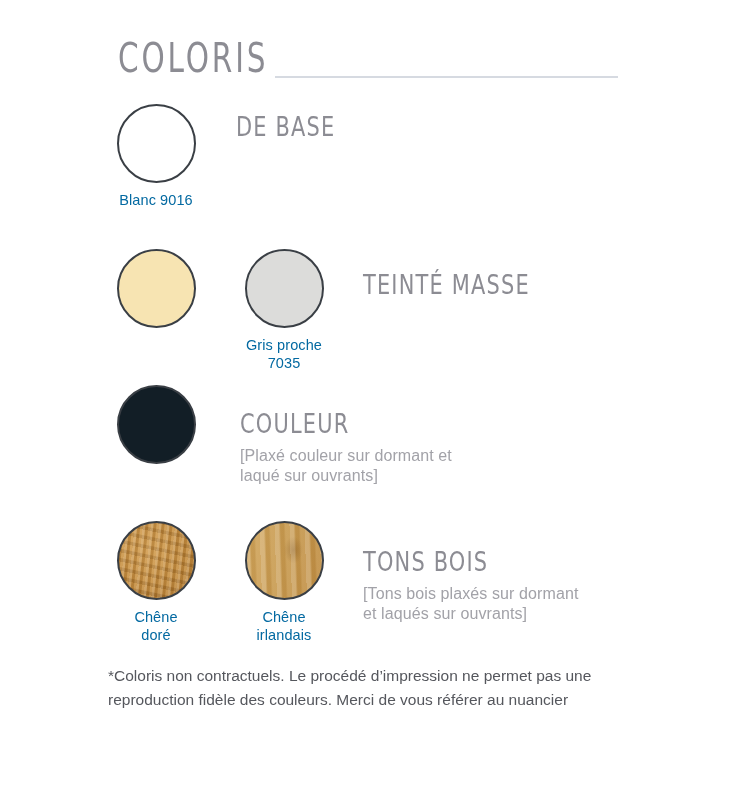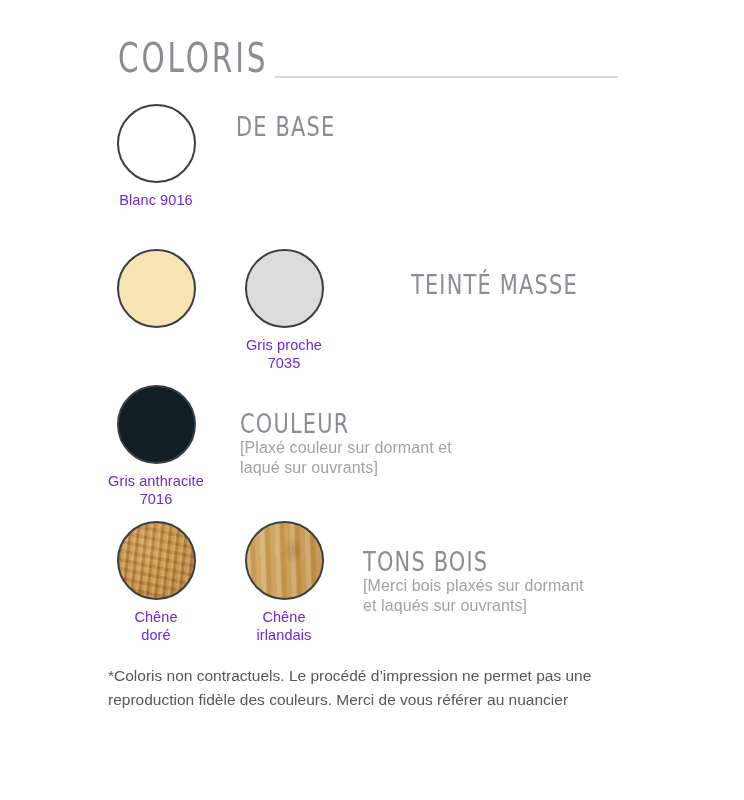--- a/index.html
+++ b/index.html
@@ -71,21 +71,21 @@
     height: 79px;
     border-radius: 50%;
     box-sizing: border-box;
     border: 2px solid #3a3f45;
     position: relative;
     overflow: hidden;
   }
   .disc-label {
     margin-top: 9px;
     font-size: 14.5px;
-    color: #6d28d9;
+    color: #0369a1;
     text-align: center;
     line-height: 1.22;
     letter-spacing: 0.1px;
     white-space: pre-line;
   }
 
   
   .wood-dore {
     background:
       repeating-linear-gradient(96deg,
@@ -116,21 +116,21 @@
     font-size: 27px;
     font-weight: 400;
     letter-spacing: 1.4px;
     color: #8c8c93;
     line-height: 1;
     transform: scaleX(0.86);
     transform-origin: left center;
     white-space: nowrap;
   }
   .heading-note {
-    margin-top: 1px;
+    margin-top: 9px;
     font-size: 16px;
     color: #a2a2a8;
     line-height: 1.28;
     letter-spacing: 0.1px;
     white-space: pre-line;
   }
 
   
   .footnote {
     position: absolute;
@@ -170,30 +170,28 @@
       <div class="swatch">
         <div class="disc" style="background:#f7e4b2;"></div>
       </div>
       <div class="swatch">
         <div class="disc" style="background:#dcdcda;"></div>
         <div class="disc-label">Gris proche
 7035</div>
       </div>
     </div>
   </div>
-  <div class="heading-block" style="left:363px; top:271px;margin-left:48px;">
+  <div class="heading-block" style="left:363px; top:271px;">
     <div class="heading">TEINTÉ MASSE</div>
   </div>
 
   <div class="group" style="left:92px; top:385px;">
     <div class="swatches">
       <div class="swatch">
         <div class="disc" style="background:#121e26;"></div>
-        <div class="disc-label">Gris anthracite
-7016</div>
       </div>
     </div>
   </div>
   <div class="heading-block" style="left:240px; top:410px;">
     <div class="heading">COULEUR</div>
     <div class="heading-note">[Plaxé couleur sur dormant et
 laqué sur ouvrants]</div>
   </div>
 
   <div class="group" style="left:92px; top:521px;">
@@ -205,20 +203,20 @@
       </div>
       <div class="swatch">
         <div class="disc wood-irlandais"></div>
         <div class="disc-label">Chêne
 irlandais</div>
       </div>
     </div>
   </div>
   <div class="heading-block" style="left:363px; top:548px;">
     <div class="heading">TONS BOIS</div>
-    <div class="heading-note">[Merci bois plaxés sur dormant
+    <div class="heading-note">[Tons bois plaxés sur dormant
 et laqués sur ouvrants]</div>
   </div>
 
   <div class="footnote">*Coloris non contractuels. Le procédé d’impression ne permet pas une
 reproduction fidèle des couleurs. Merci de vous référer au nuancier</div>
 
 </div>
 
 </body></html>

